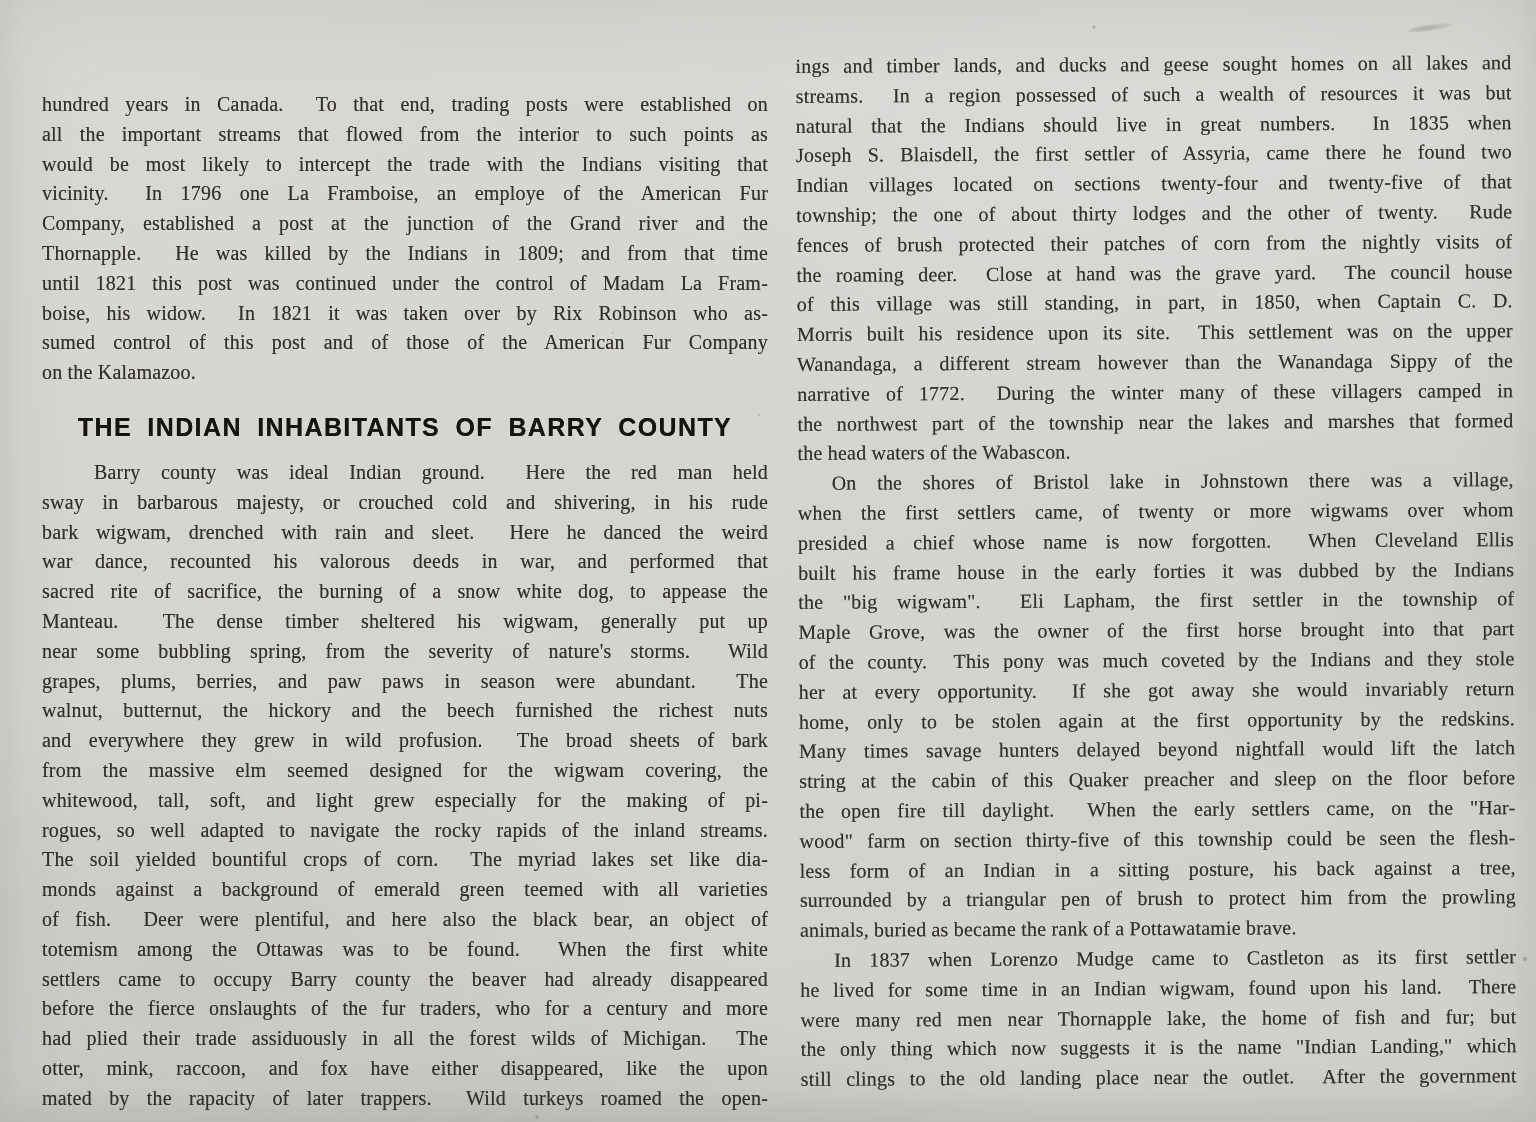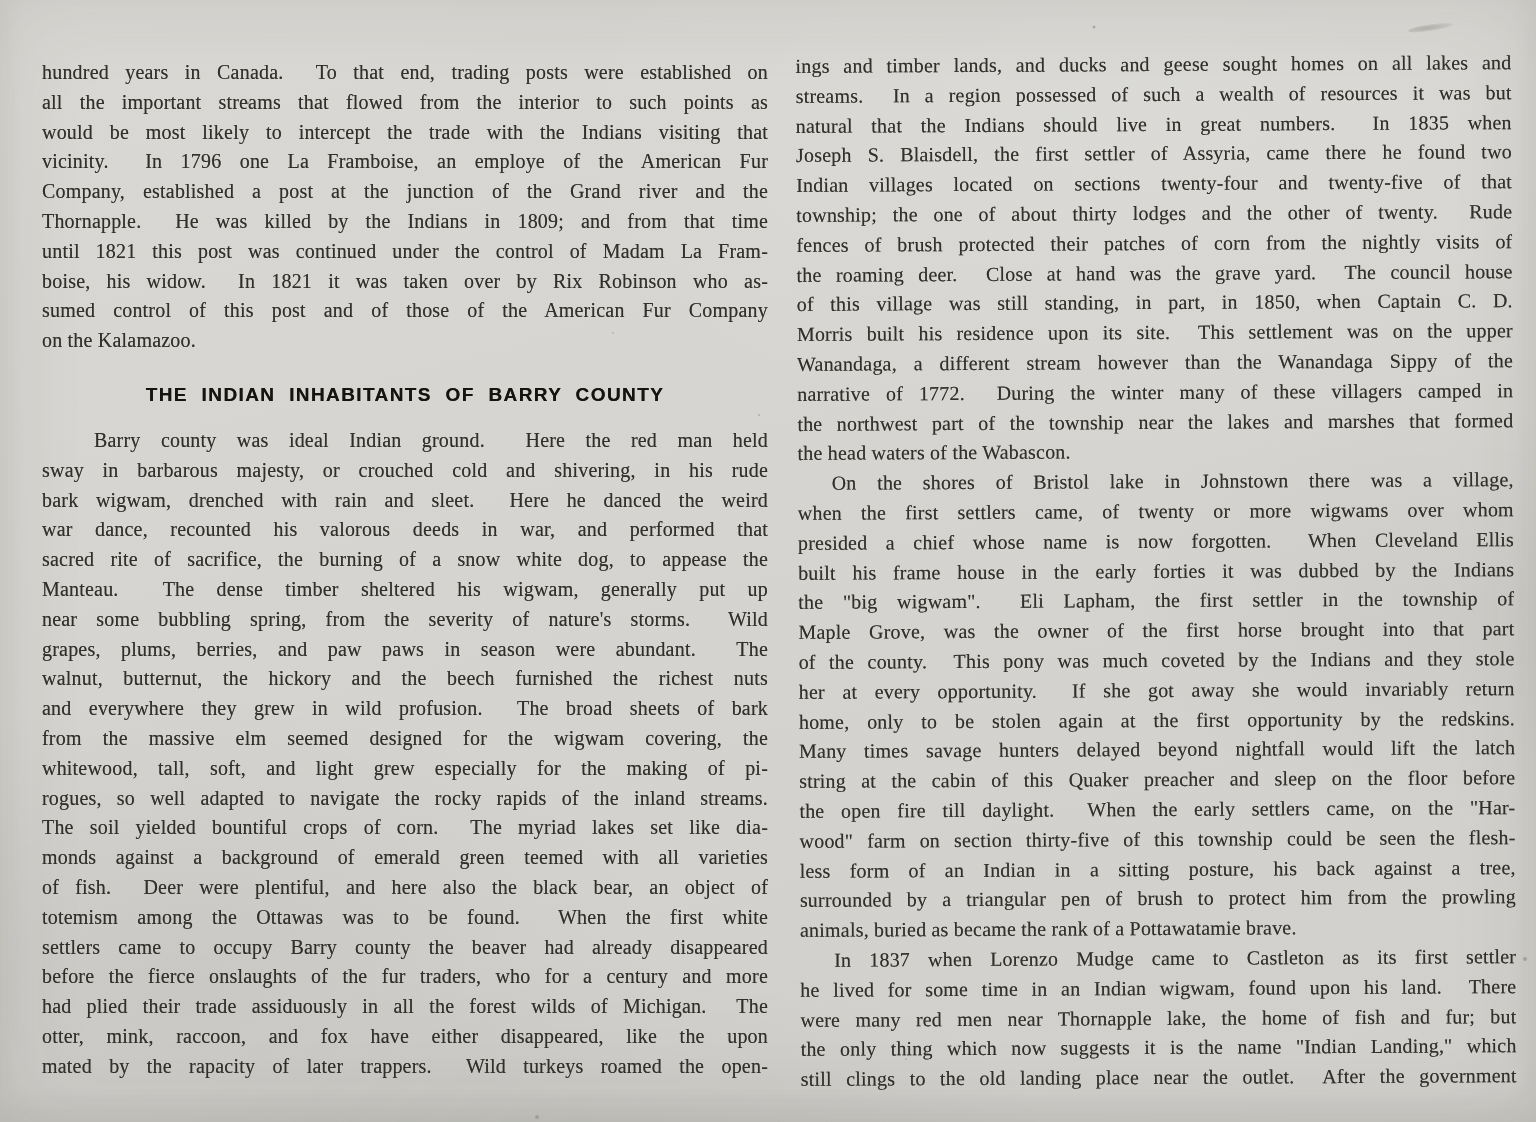--- a/index.html
+++ b/index.html
@@ -23,38 +23,38 @@
   }
 
   .column {
     position: absolute;
     top: 0;
     font-size: 20px;
     line-height: 29.8px;
     text-shadow: 0 0 0.5px rgba(45,42,36,0.55);
     letter-spacing: 0.2px;
   }
-  .column-left  { left: 42px;  width: 726px; padding-top: 58px; }
+  .column-left  { left: 42px;  width: 726px; padding-top: 58px; margin-top: 32px; }
   .column-right { left: 798px; width: 716px; padding-top: 50px;
                   transform: rotate(-0.3deg); transform-origin: 50% 50%; }
 
   .paragraph { margin: 0; }
 
   .line {
     height: 29.8px;
     overflow: hidden;
     text-align: justify;
     text-align-last: justify;
   }
   .line.last { text-align-last: left; }
 
   .heading {
     font-family: "Liberation Sans", "DejaVu Sans", sans-serif;
     font-weight: 700;
-    font-size: 19px;
+    font-size: 25px;
     line-height: 28px;
     letter-spacing: 1.4px;
     word-spacing: 7px;
     text-align: center;
     color: var(--heading-ink, #16140f);
     margin: 25px 0 17px 0;
     text-shadow: 0 0 0.6px rgba(20,18,14,0.8);
   }
 
   .paper-specks {

